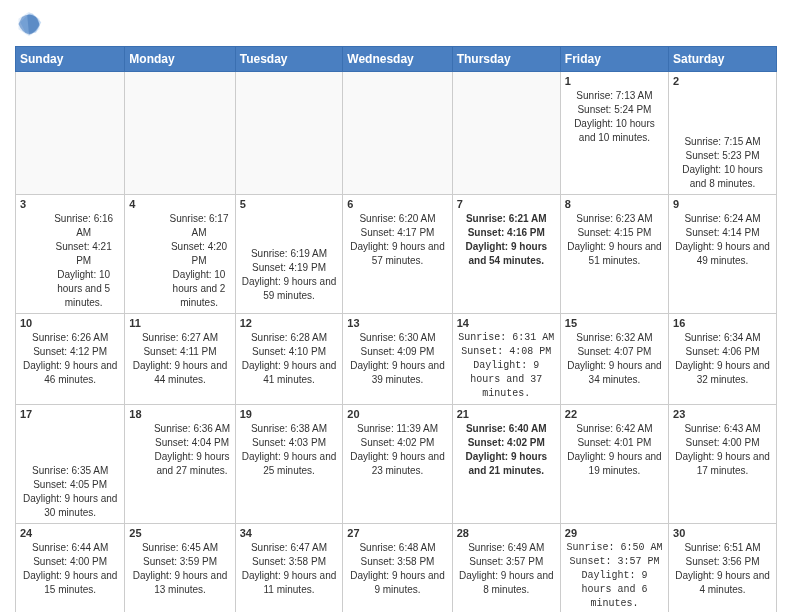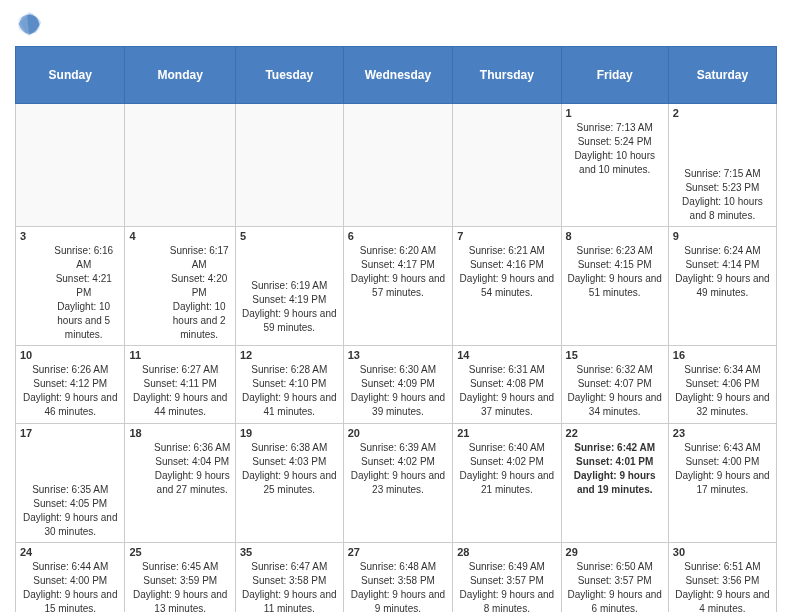--- a/index.html
+++ b/index.html
@@ -51,22 +51,22 @@
     .calendar {
       width: 100%;
       border-collapse: collapse;
       border: 1px solid #ccc;
     }
     .calendar th {
       background-color: #4a7fc1;
       color: #fff;
       font-size: 12px;
       font-weight: bold;
-      padding: 21px 4px;
-      text-align: center;
+      padding: 5px 4px;
+      text-align: left;
       border: 1px solid #3a6fb1;
     }
     .calendar td {
       border: 1px solid #ccc;
       vertical-align: top;
       padding: 3px 4px;
       width: 113px;
       height: 78px;
       font-size: 9.5px;
       color: #333;
@@ -163,21 +163,21 @@
 Daylight: 9 hours and 59 minutes.</div>
           </td>
           <td>
             <div class="day-num">6</div>
             <div class="day-info" style="white-space: pre-line;">Sunrise: 6:20 AM
 Sunset: 4:17 PM
 Daylight: 9 hours and 57 minutes.</div>
           </td>
           <td>
             <div class="day-num">7</div>
-            <div class="day-info" style="white-space: pre-line;">Sunrise: 6:21 AM
+            <div class="day-info" style="white-space: pre-line; font-weight: bold;">Sunrise: 6:21 AM
 Sunset: 4:16 PM
 Daylight: 9 hours and 54 minutes.</div>
           </td>
           <td>
             <div class="day-num">8</div>
             <div class="day-info" style="white-space: pre-line;">Sunrise: 6:23 AM
 Sunset: 4:15 PM
 Daylight: 9 hours and 51 minutes.</div>
           </td>
           <td>
@@ -207,21 +207,21 @@
 Daylight: 9 hours and 41 minutes.</div>
           </td>
           <td>
             <div class="day-num">13</div>
             <div class="day-info" style="white-space: pre-line;">Sunrise: 6:30 AM
 Sunset: 4:09 PM
 Daylight: 9 hours and 39 minutes.</div>
           </td>
           <td>
             <div class="day-num">14</div>
-            <div class="day-info" style="white-space: pre-line;">Sunrise: 6:31 AM
+            <div class="day-info" style="white-space: pre-line; font-family: Liberation Mono, monospace;">Sunrise: 6:31 AM
 Sunset: 4:08 PM
 Daylight: 9 hours and 37 minutes.</div>
           </td>
           <td>
             <div class="day-num">15</div>
             <div class="day-info" style="white-space: pre-line;">Sunrise: 6:32 AM
 Sunset: 4:07 PM
 Daylight: 9 hours and 34 minutes.</div>
           </td>
           <td>
@@ -245,33 +245,33 @@
 Daylight: 9 hours and 27 minutes.</div>
           </td>
           <td>
             <div class="day-num">19</div>
             <div class="day-info" style="white-space: pre-line;">Sunrise: 6:38 AM
 Sunset: 4:03 PM
 Daylight: 9 hours and 25 minutes.</div>
           </td>
           <td>
             <div class="day-num">20</div>
-            <div class="day-info" style="white-space: pre-line;">Sunrise: 6:39 AM
+            <div class="day-info" style="white-space: pre-line;">Sunrise: 11:39 AM
 Sunset: 4:02 PM
 Daylight: 9 hours and 23 minutes.</div>
           </td>
           <td>
             <div class="day-num">21</div>
-            <div class="day-info" style="white-space: pre-line;">Sunrise: 6:40 AM
+            <div class="day-info" style="white-space: pre-line; font-weight: bold;">Sunrise: 6:40 AM
 Sunset: 4:02 PM
 Daylight: 9 hours and 21 minutes.</div>
           </td>
           <td>
             <div class="day-num">22</div>
-            <div class="day-info" style="white-space: pre-line; font-weight: bold;">Sunrise: 6:42 AM
+            <div class="day-info" style="white-space: pre-line;">Sunrise: 6:42 AM
 Sunset: 4:01 PM
 Daylight: 9 hours and 19 minutes.</div>
           </td>
           <td>
             <div class="day-num">23</div>
             <div class="day-info" style="white-space: pre-line;">Sunrise: 6:43 AM
 Sunset: 4:00 PM
 Daylight: 9 hours and 17 minutes.</div>
           </td>
         </tr>
@@ -282,40 +282,40 @@
 Sunset: 4:00 PM
 Daylight: 9 hours and 15 minutes.</div>
           </td>
           <td>
             <div class="day-num">25</div>
             <div class="day-info" style="white-space: pre-line;">Sunrise: 6:45 AM
 Sunset: 3:59 PM
 Daylight: 9 hours and 13 minutes.</div>
           </td>
           <td>
-            <div class="day-num">35</div>
+            <div class="day-num">34</div>
             <div class="day-info" style="white-space: pre-line;">Sunrise: 6:47 AM
 Sunset: 3:58 PM
 Daylight: 9 hours and 11 minutes.</div>
           </td>
           <td>
             <div class="day-num">27</div>
             <div class="day-info" style="white-space: pre-line;">Sunrise: 6:48 AM
 Sunset: 3:58 PM
 Daylight: 9 hours and 9 minutes.</div>
           </td>
           <td>
             <div class="day-num">28</div>
             <div class="day-info" style="white-space: pre-line;">Sunrise: 6:49 AM
 Sunset: 3:57 PM
 Daylight: 9 hours and 8 minutes.</div>
           </td>
           <td>
             <div class="day-num">29</div>
-            <div class="day-info" style="white-space: pre-line;">Sunrise: 6:50 AM
+            <div class="day-info" style="white-space: pre-line; font-family: Liberation Mono, monospace;">Sunrise: 6:50 AM
 Sunset: 3:57 PM
 Daylight: 9 hours and 6 minutes.</div>
           </td>
           <td>
             <div class="day-num">30</div>
             <div class="day-info" style="white-space: pre-line;">Sunrise: 6:51 AM
 Sunset: 3:56 PM
 Daylight: 9 hours and 4 minutes.</div>
           </td>
         </tr>

